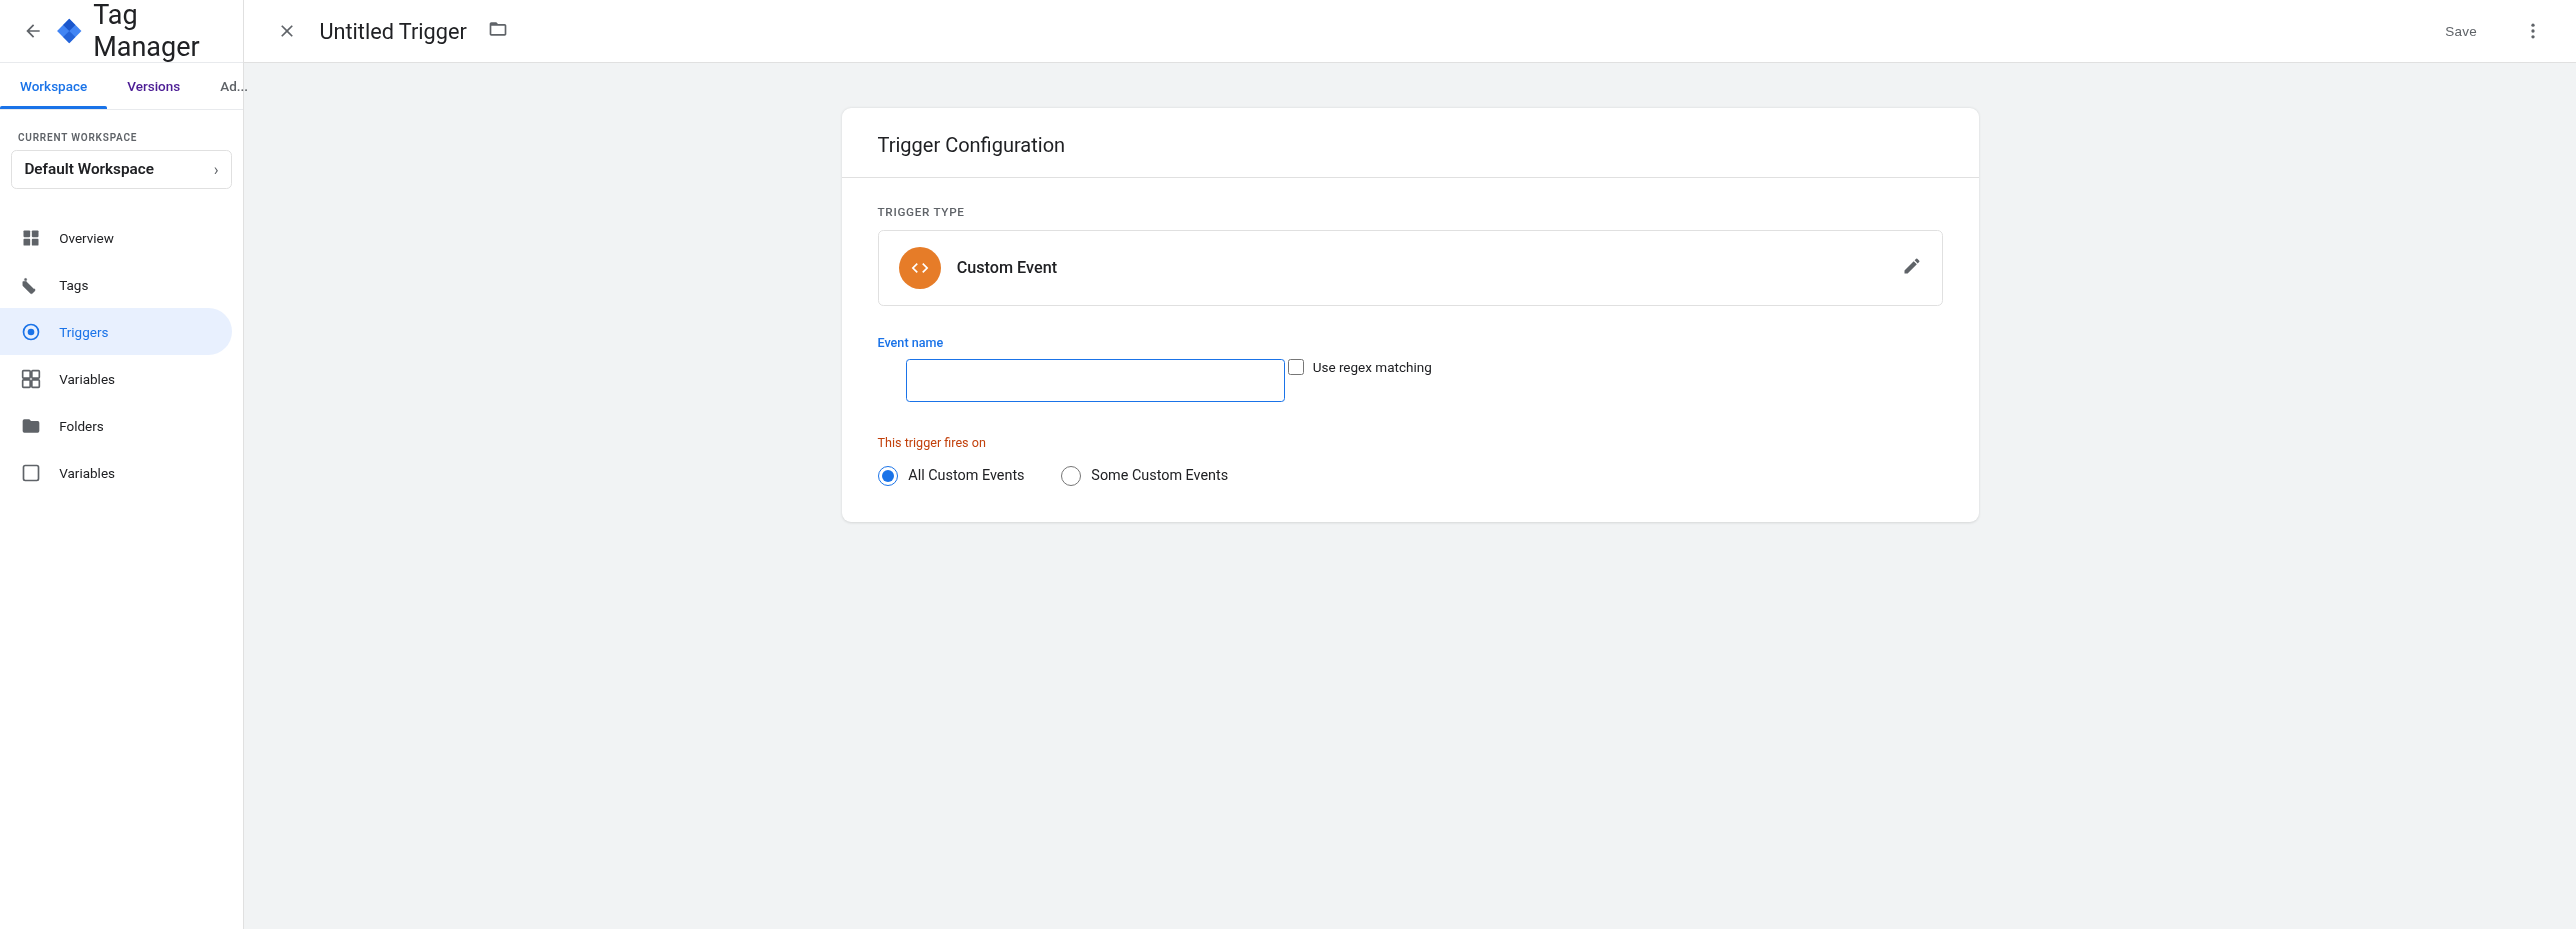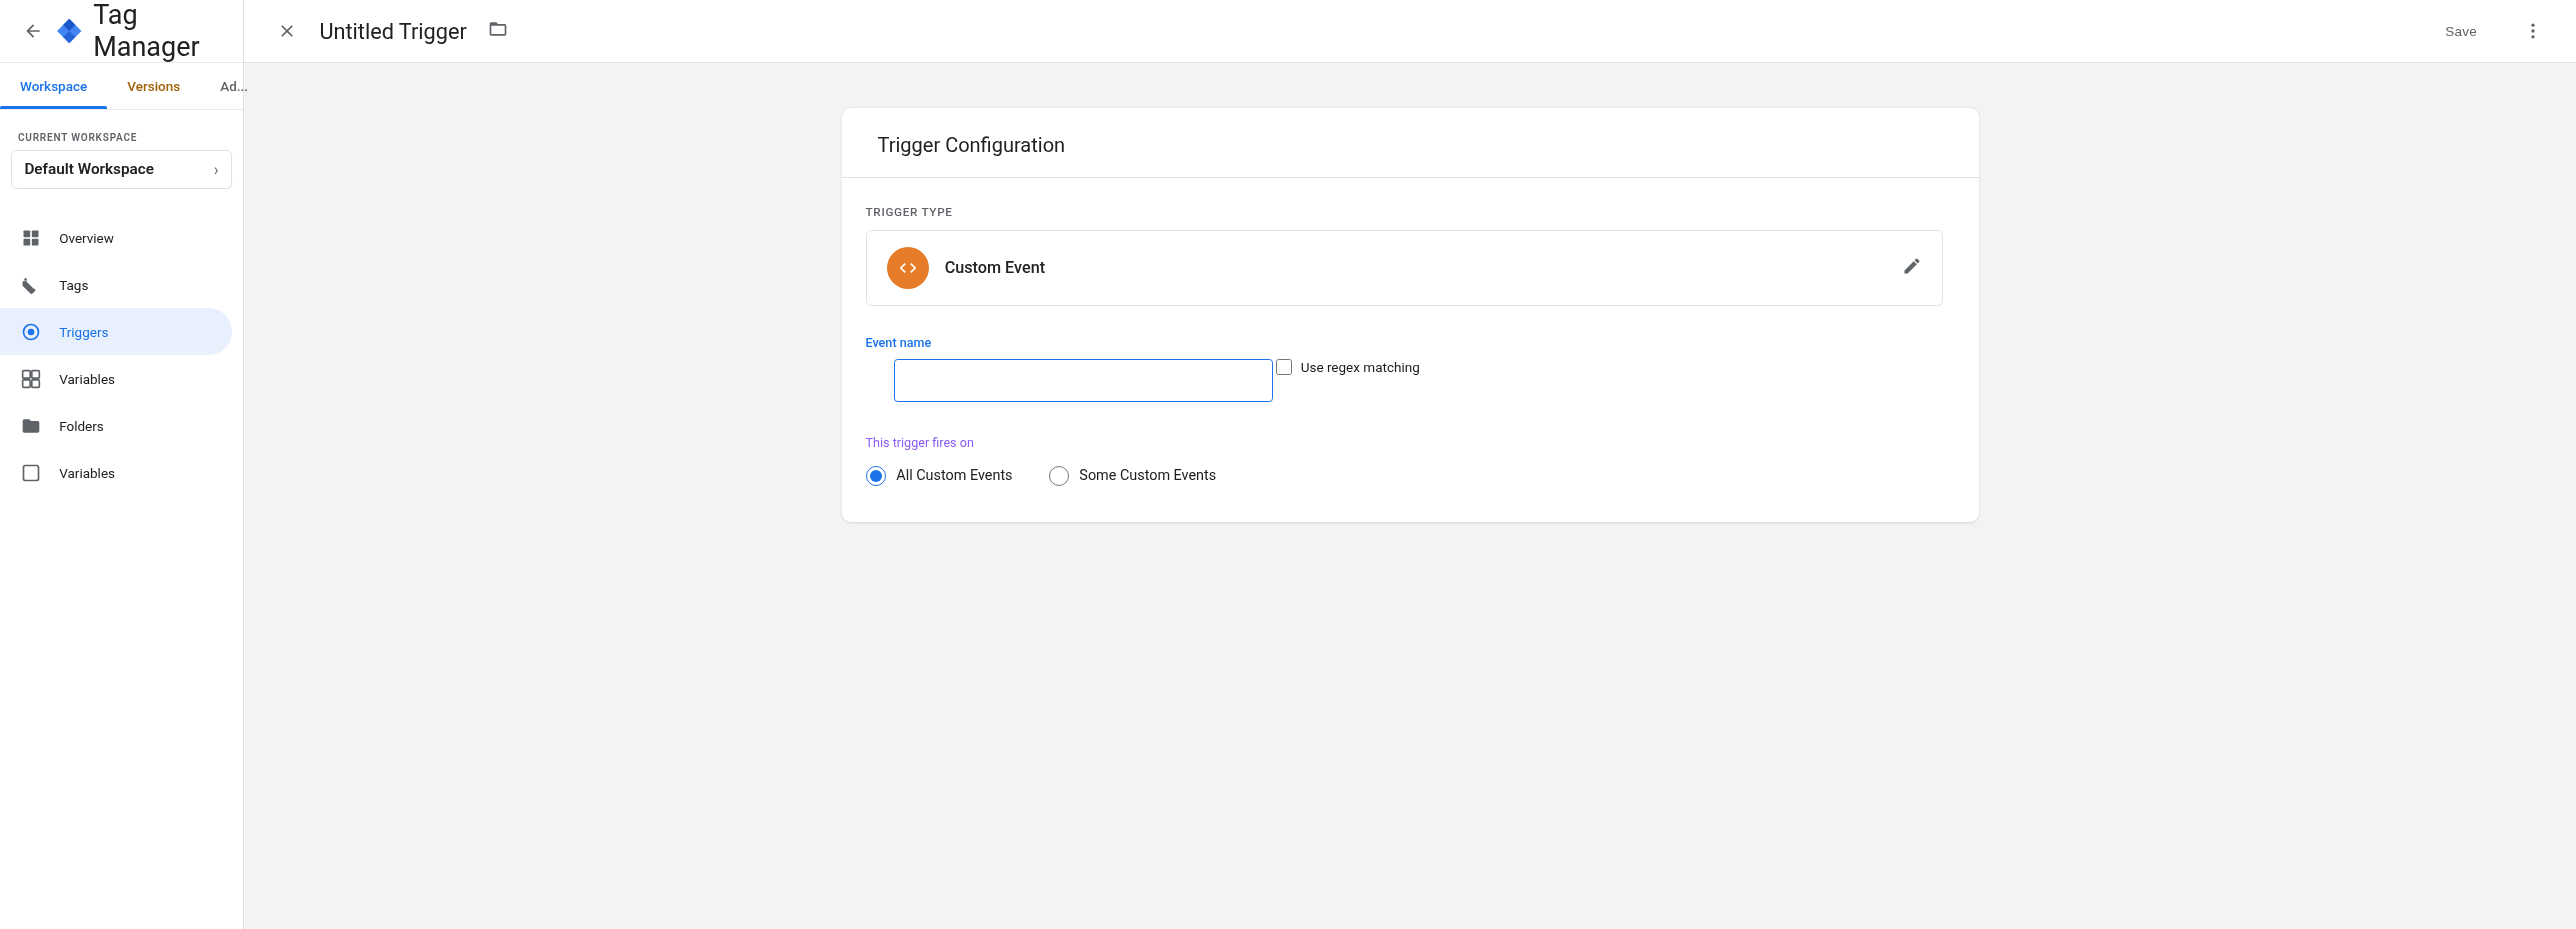--- a/index.html
+++ b/index.html
@@ -63,21 +63,21 @@
       padding: 0 0;
       border-bottom: 0.9px solid #e8eaed;
       height: 47px;
     }
 
     .sidebar-tab {
       padding: 0 20px;
       display: flex;
       align-items: center;
       font-size: 13.5px;
-      color: #a16207;
+      color: #4c1d95;
       cursor: pointer;
       position: relative;
       font-weight: 500;
     }
     .sidebar-tab.active {
       color: #1a73e8;
     }
     .sidebar-tab.active::after {
       content: '';
       position: absolute;
@@ -266,21 +266,21 @@
       border-bottom: 0.9px solid #e0e0e0;
     }
 
     .config-card-title {
       font-size: 20px;
       font-weight: 400;
       color: #202124;
     }
 
     .config-card-body {
-      padding: 27px 36px 36px 24px;
+      padding: 27px 36px 36px 36px;
     }
 
     .field-label {
       font-size: 11.7px;
       font-weight: 500;
       color: #5f6368;
       text-transform: uppercase;
       letter-spacing: 0.06em;
       margin-bottom: 10.8px;
     }
@@ -376,21 +376,21 @@
       color: #202124;
     }
 
     
     .fires-on-section {
       margin-top: 7.2px;
     }
 
     .fires-on-label {
       font-size: 12.6px;
-      color: #8b5cf6;
+      color: #c2410c;
       margin-bottom: 16.2px;
     }
 
     .radio-options {
       display: flex;
       flex-direction: row;
       gap: 36px;
       align-items: center;
     }
 

